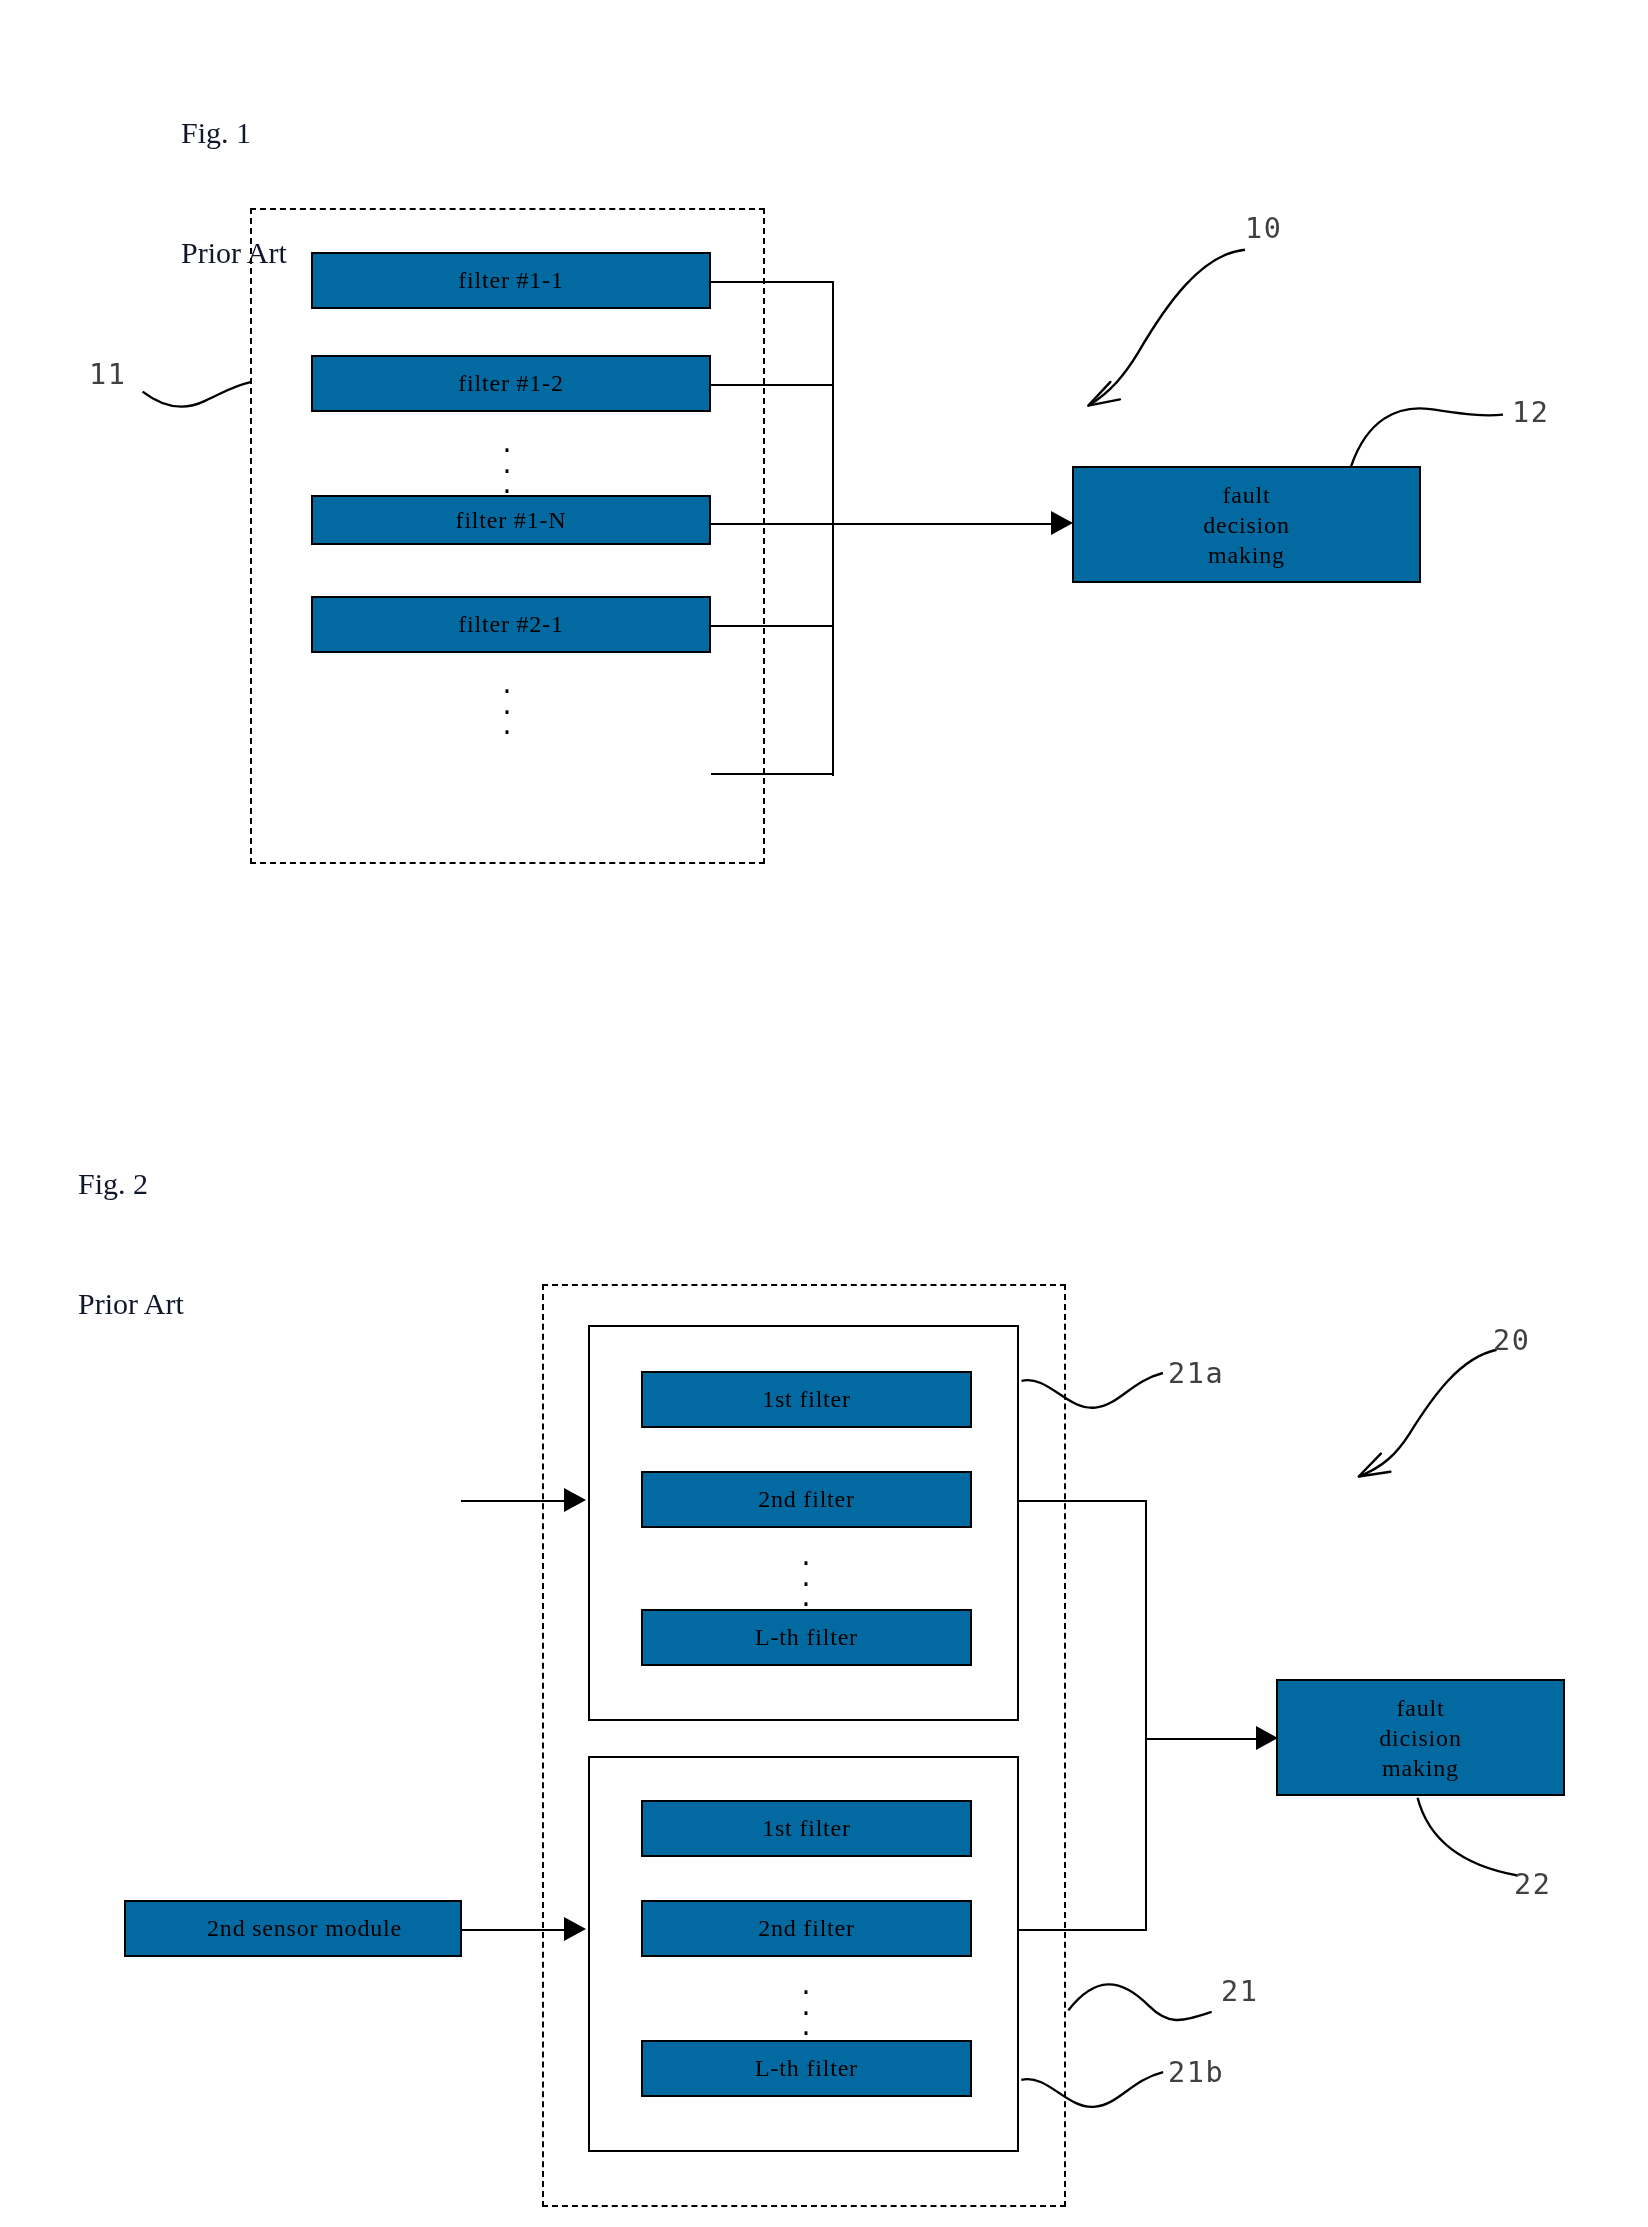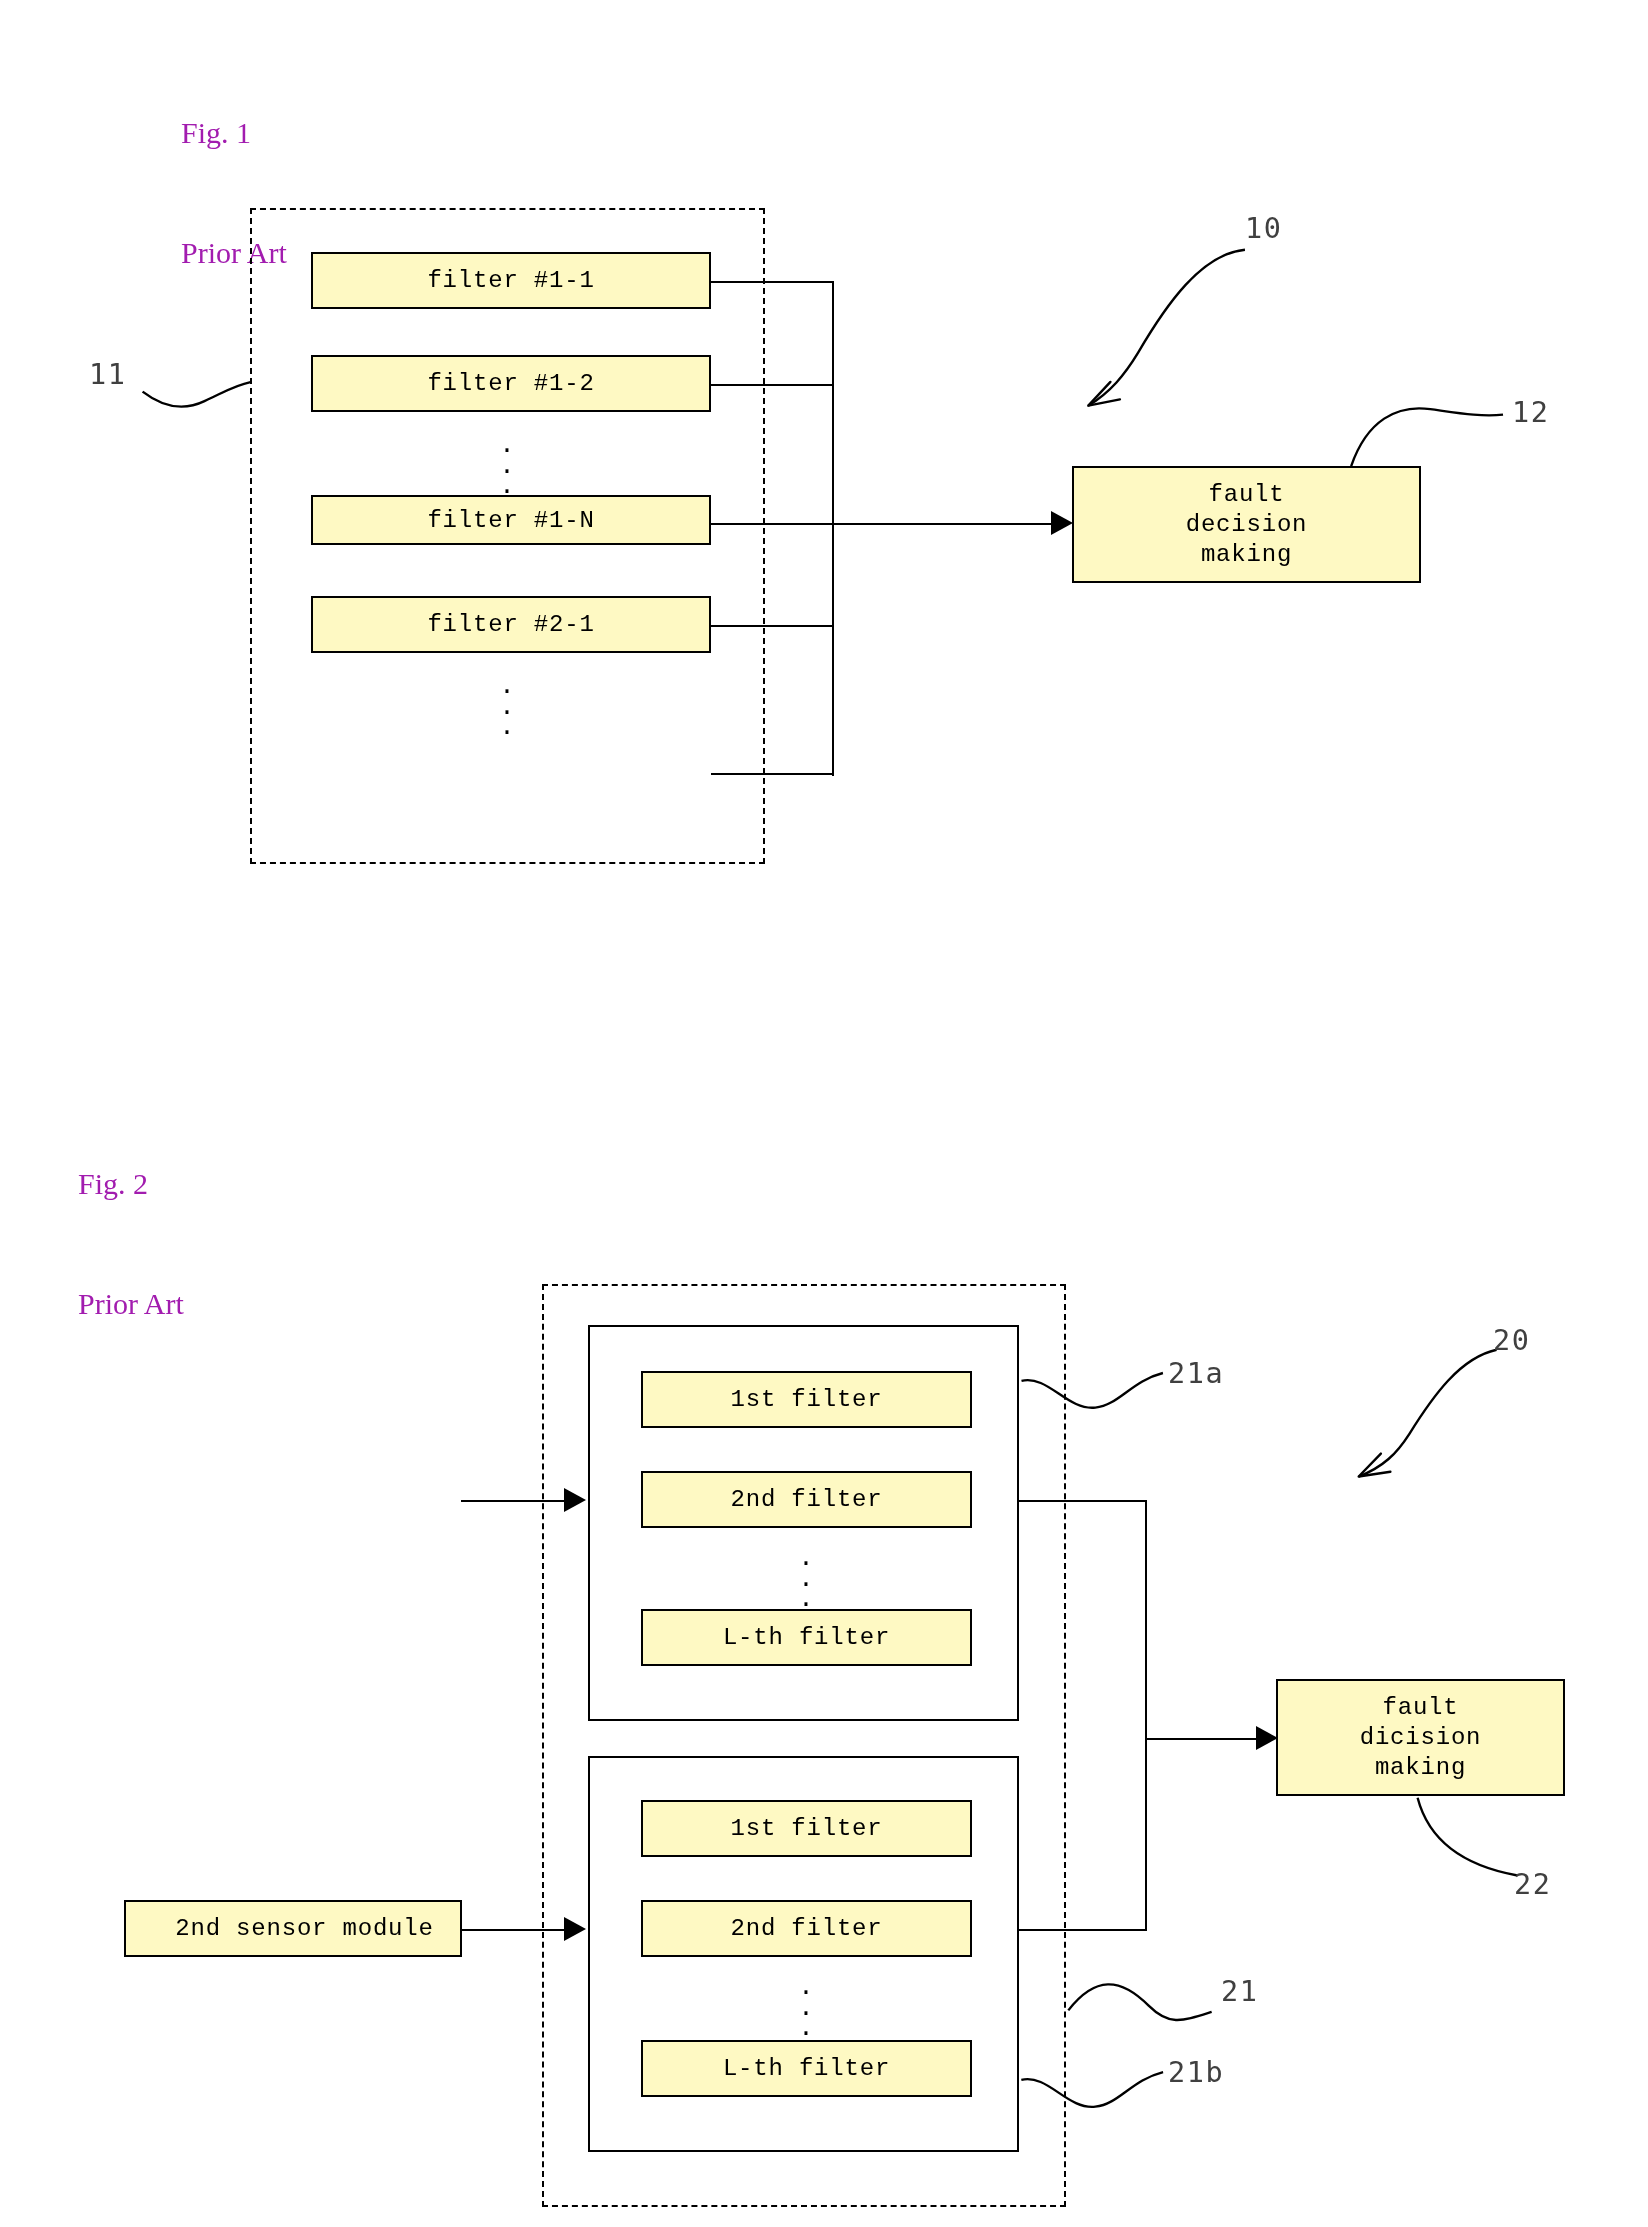--- a/index.html
+++ b/index.html
@@ -23,39 +23,39 @@
     width: 1648px;
     height: 2227px;
   }
 
   
   .fig-caption {
     position: absolute;
     font-family: "Liberation Serif", serif;
     font-size: 30px;
     line-height: 40px;
-    color: #a21caf;
+    color: #0f172a;
     white-space: pre;
   }
   .fig-caption .cap-line { display: block; }
 
   #fig1-caption { left: 181px; top: 33px; }
   #fig2-caption { left: 78px; top: 1084px; }
 
   
   .solid-box {
     position: absolute;
     border: 2.4px solid #000;
-    background: #fef9c3;
+    background: #0369a1;
     box-sizing: border-box;
     display: flex;
     align-items: center;
     justify-content: center;
     text-align: center;
-    font-family: Liberation Mono, monospace;
+    font-family: Liberation Serif, serif;
     font-size: 24px;
     letter-spacing: 0.8px;
     color: #000;
     white-space: pre;
   }
 
   .dashed-box {
     position: absolute;
     box-sizing: border-box;
     background: transparent;

